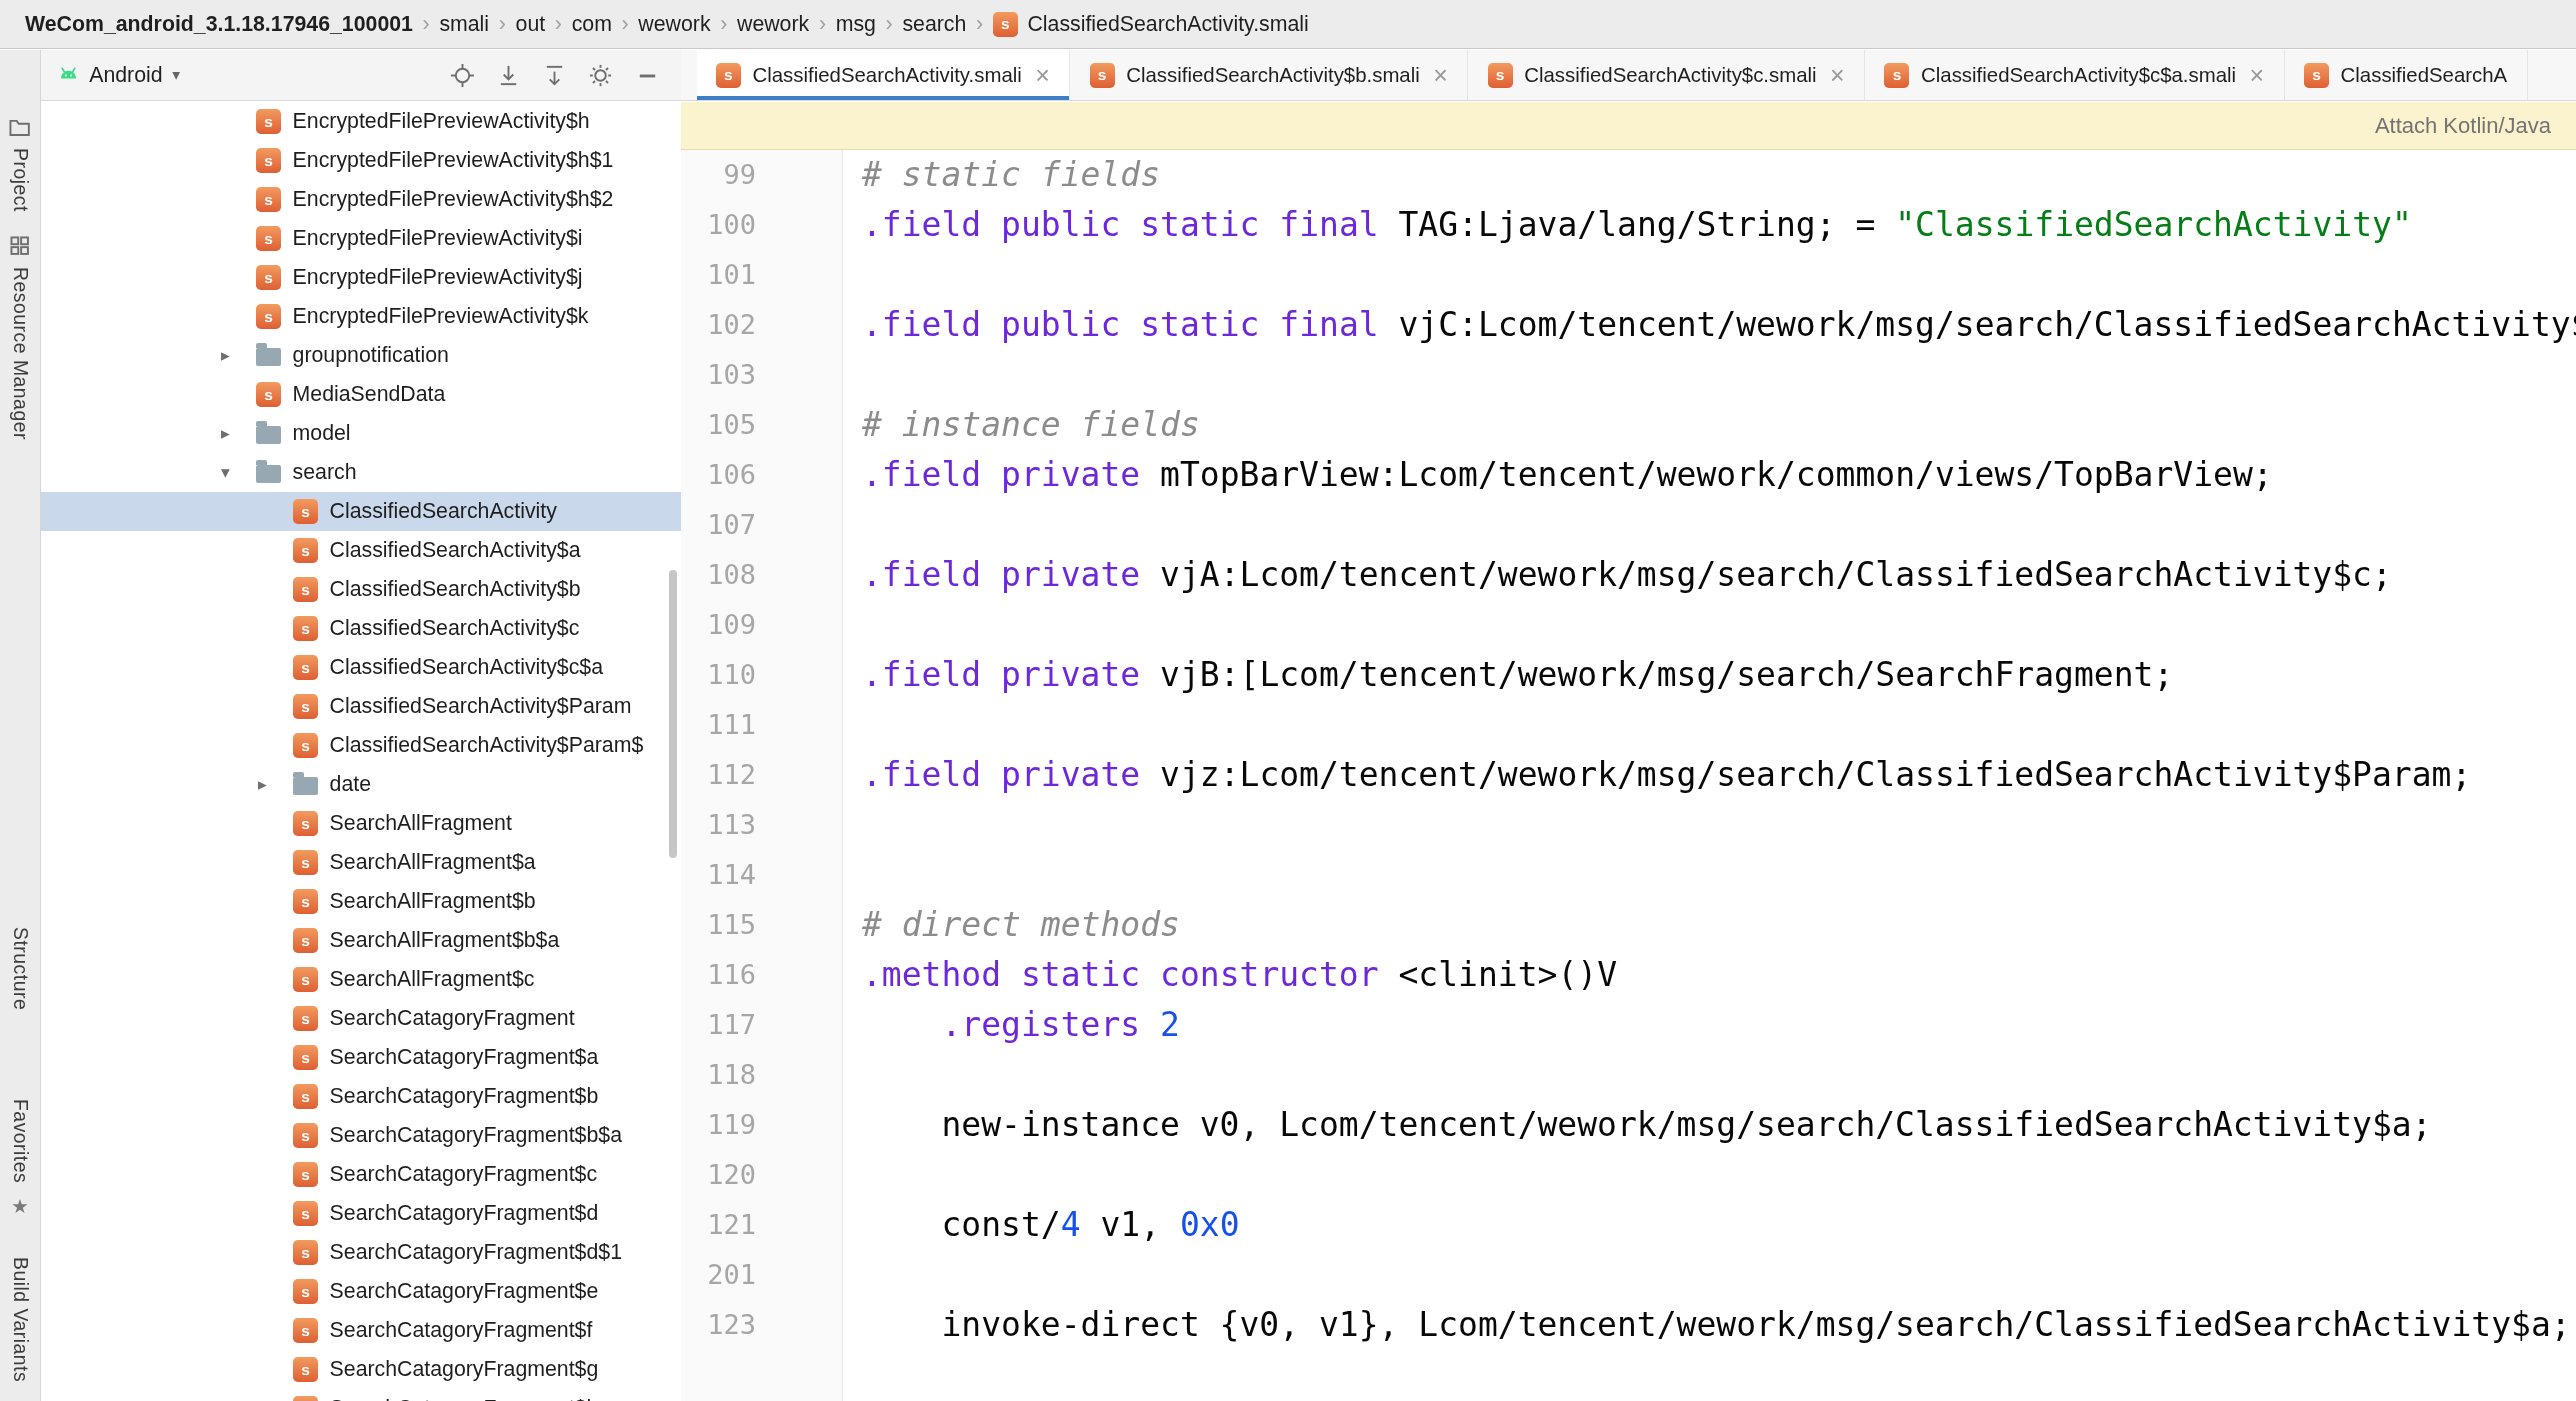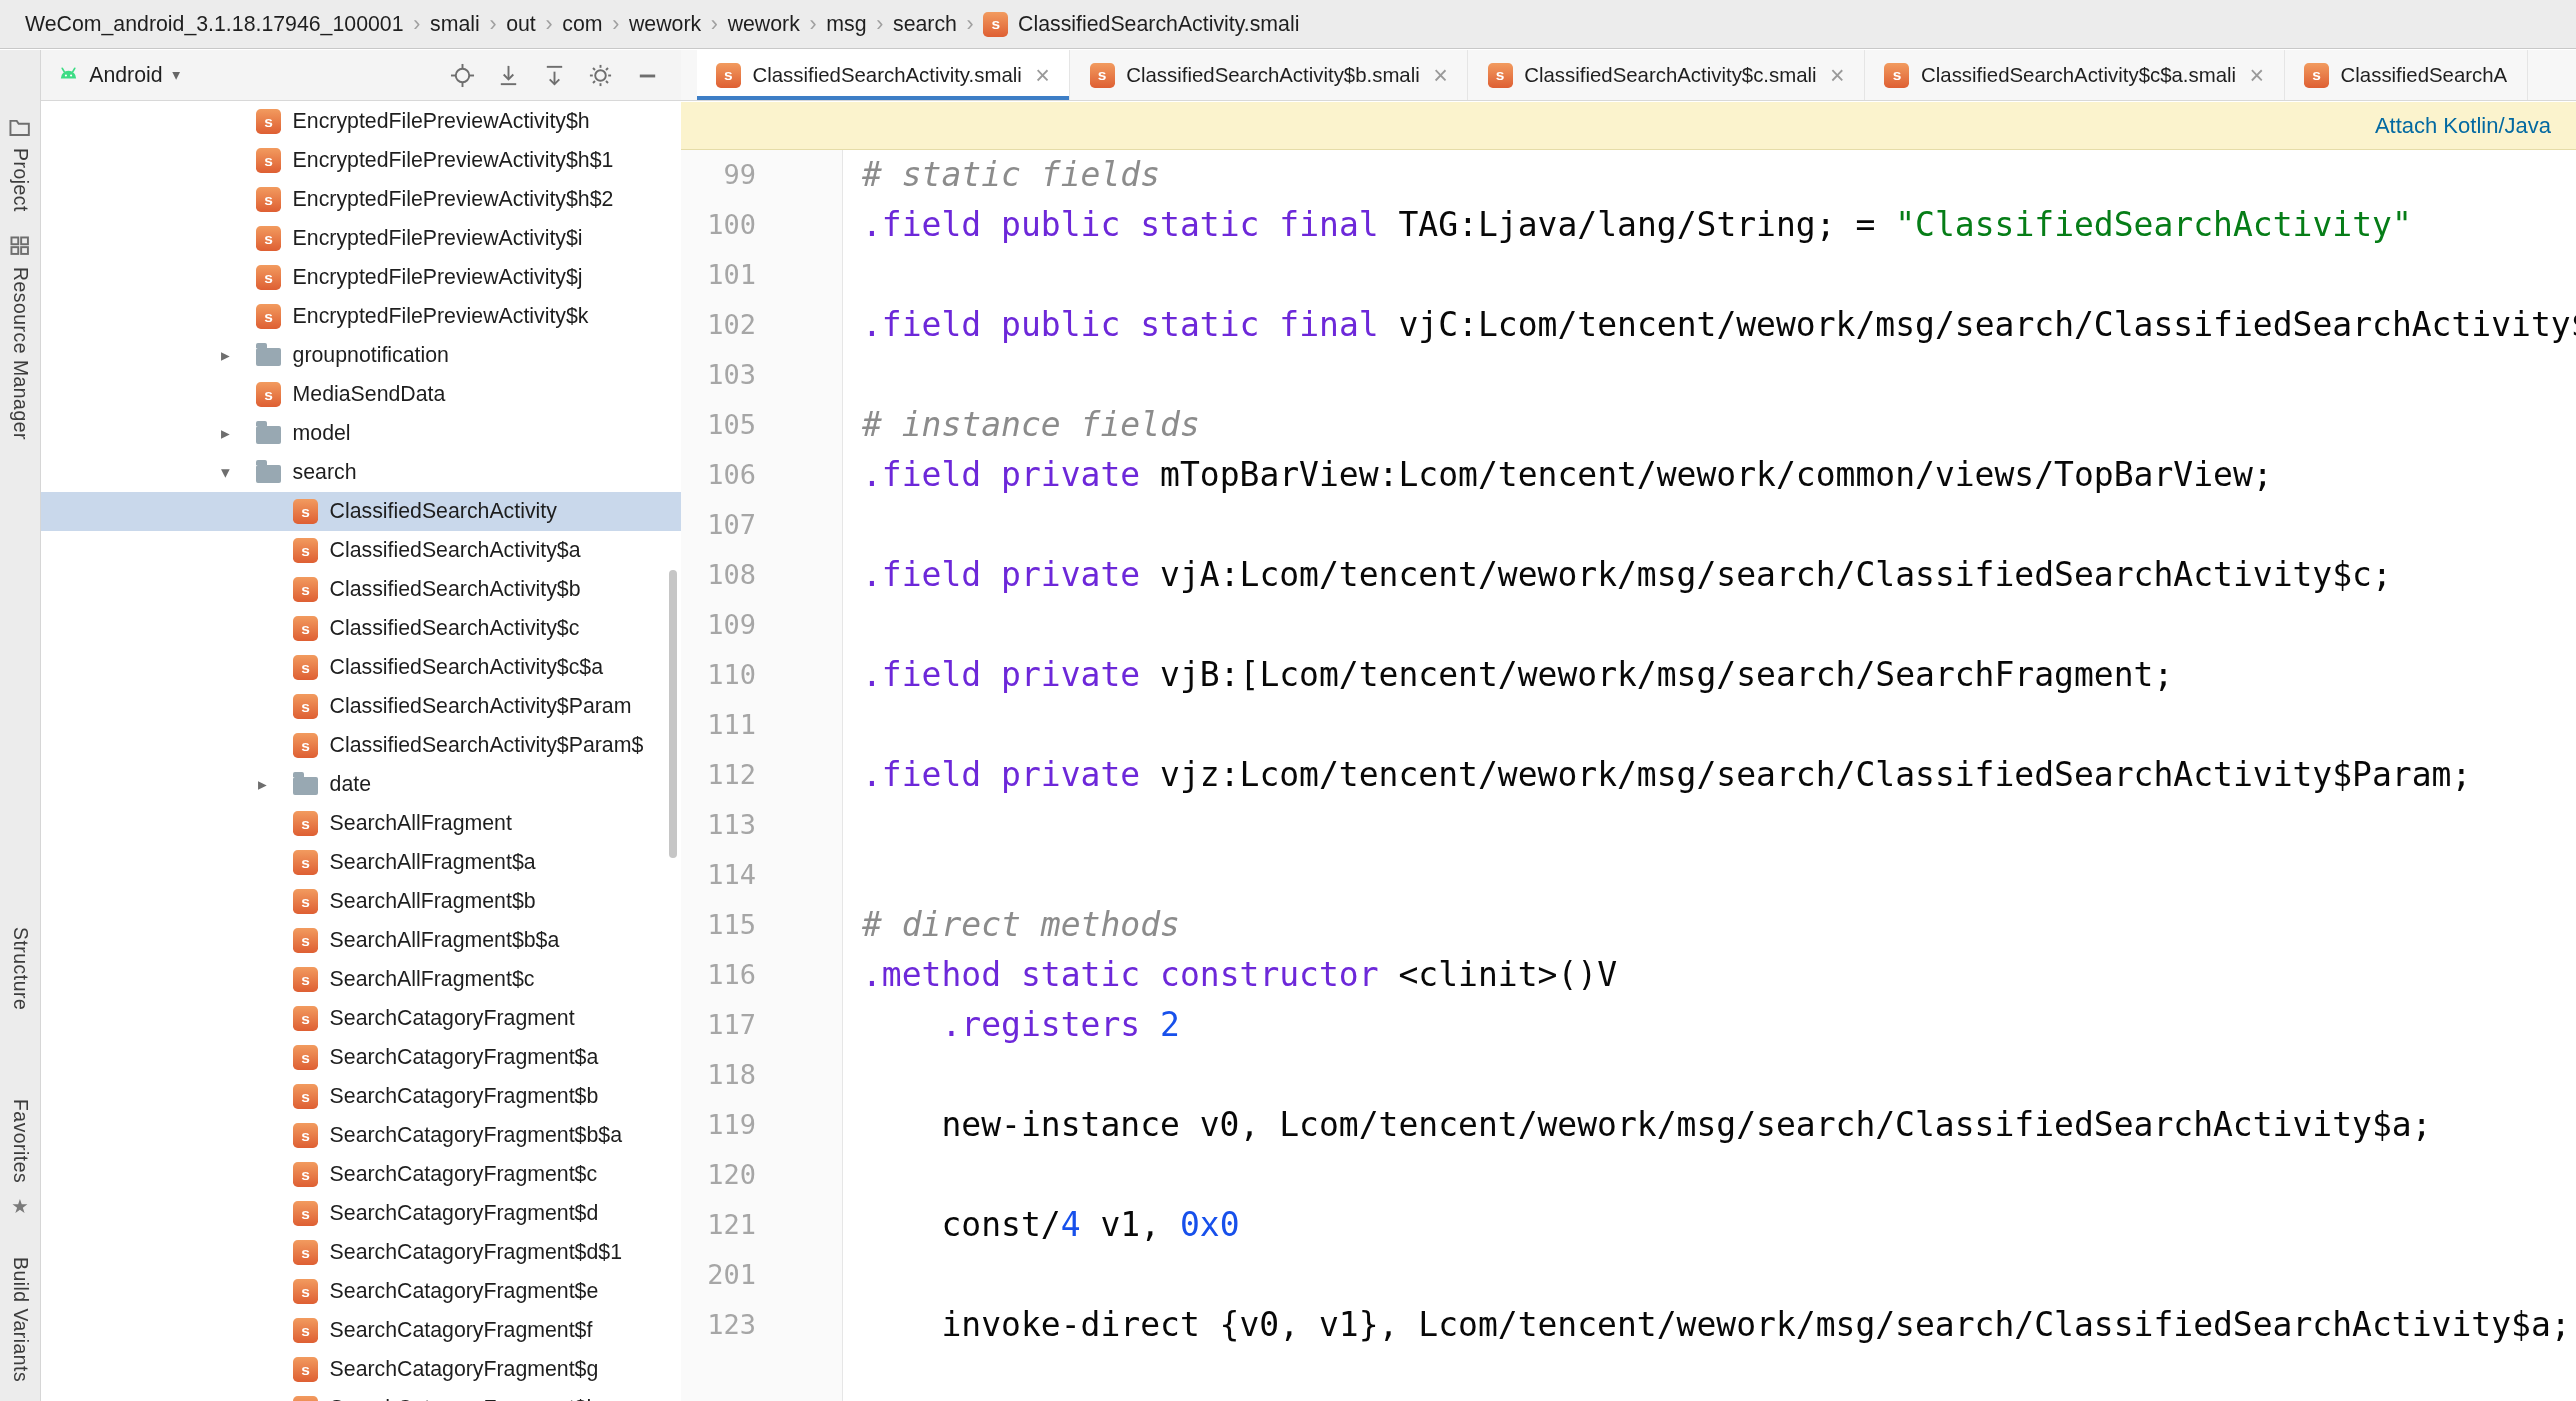--- a/index.html
+++ b/index.html
@@ -8,21 +8,21 @@
     background:#ffffff;font-family:"Liberation Sans",sans-serif;
   }
   
   .titlebar{
     position:absolute;left:0;top:0;width:2576px;height:49px;
     background:#ECECEC;border-bottom:1px solid #C8C8C8;
     display:flex;align-items:center;padding-left:25px;box-sizing:border-box;
     font-size:21.3px;color:#1f1f1f;white-space:nowrap;
   }
   .crumb-sep{color:#A0A0A0;margin:0 9.7px;font-size:21.3px;}
-  .crumb-first{font-weight:normal;}
+  .crumb-first{font-weight:bold;}
   .smali-icon{
     display:inline-flex;align-items:center;justify-content:center;
     width:25px;height:25px;border-radius:4.8px;flex-shrink:0;
     background:linear-gradient(180deg,#F29B5F 0%,#DE5F33 100%);
     color:#fff;font-size:15.5px;font-weight:bold;font-family:"Liberation Sans",sans-serif;
     font-style:normal;
   }
   .titlebar .smali-icon{margin-right:9.7px;}
   
   .stripe{
@@ -73,21 +73,21 @@
   }
   .tab.active{background:#ffffff;}
   .tab.active::after{content:"";position:absolute;left:0;right:0;bottom:0;height:3.9px;background:#3D7EC6;}
   .tab-close{color:#9A9A9A;font-size:25px;line-height:25px;margin-left:1.9px;}
   
   .banner{
     position:absolute;left:681px;top:102px;right:0;height:48px;
     background:#FBF3CD;border-bottom:1px solid #E5DCA8;box-sizing:border-box;
     display:flex;align-items:center;padding:0 25px;font-size:22px;color:#1b1b1b;white-space:nowrap;
   }
-  .banner-link{margin-left:auto;color:#0369a1;}
+  .banner-link{margin-left:auto;color:#737373;}
   
   .editor{
     position:absolute;left:681px;top:150px;right:0;bottom:0;background:#ffffff;overflow:hidden;
     font-family:"DejaVu Sans Mono",monospace;font-size:33px;
   }
   .gutter-bg{position:absolute;left:0;top:0;bottom:0;width:161px;background:#FAFAFA;border-right:1px solid #E6E6E6;z-index:0;}
   .code-lines{position:relative;z-index:1;}
   .code-line{height:50px;line-height:50px;position:relative;white-space:pre;}
   .line-number{position:absolute;left:0;top:0;width:75px;text-align:right;font-size:27px;color:#A6A6A6;font-family:"DejaVu Sans Mono",monospace;}
   .line-text{position:absolute;left:181px;top:0;white-space:pre;}

